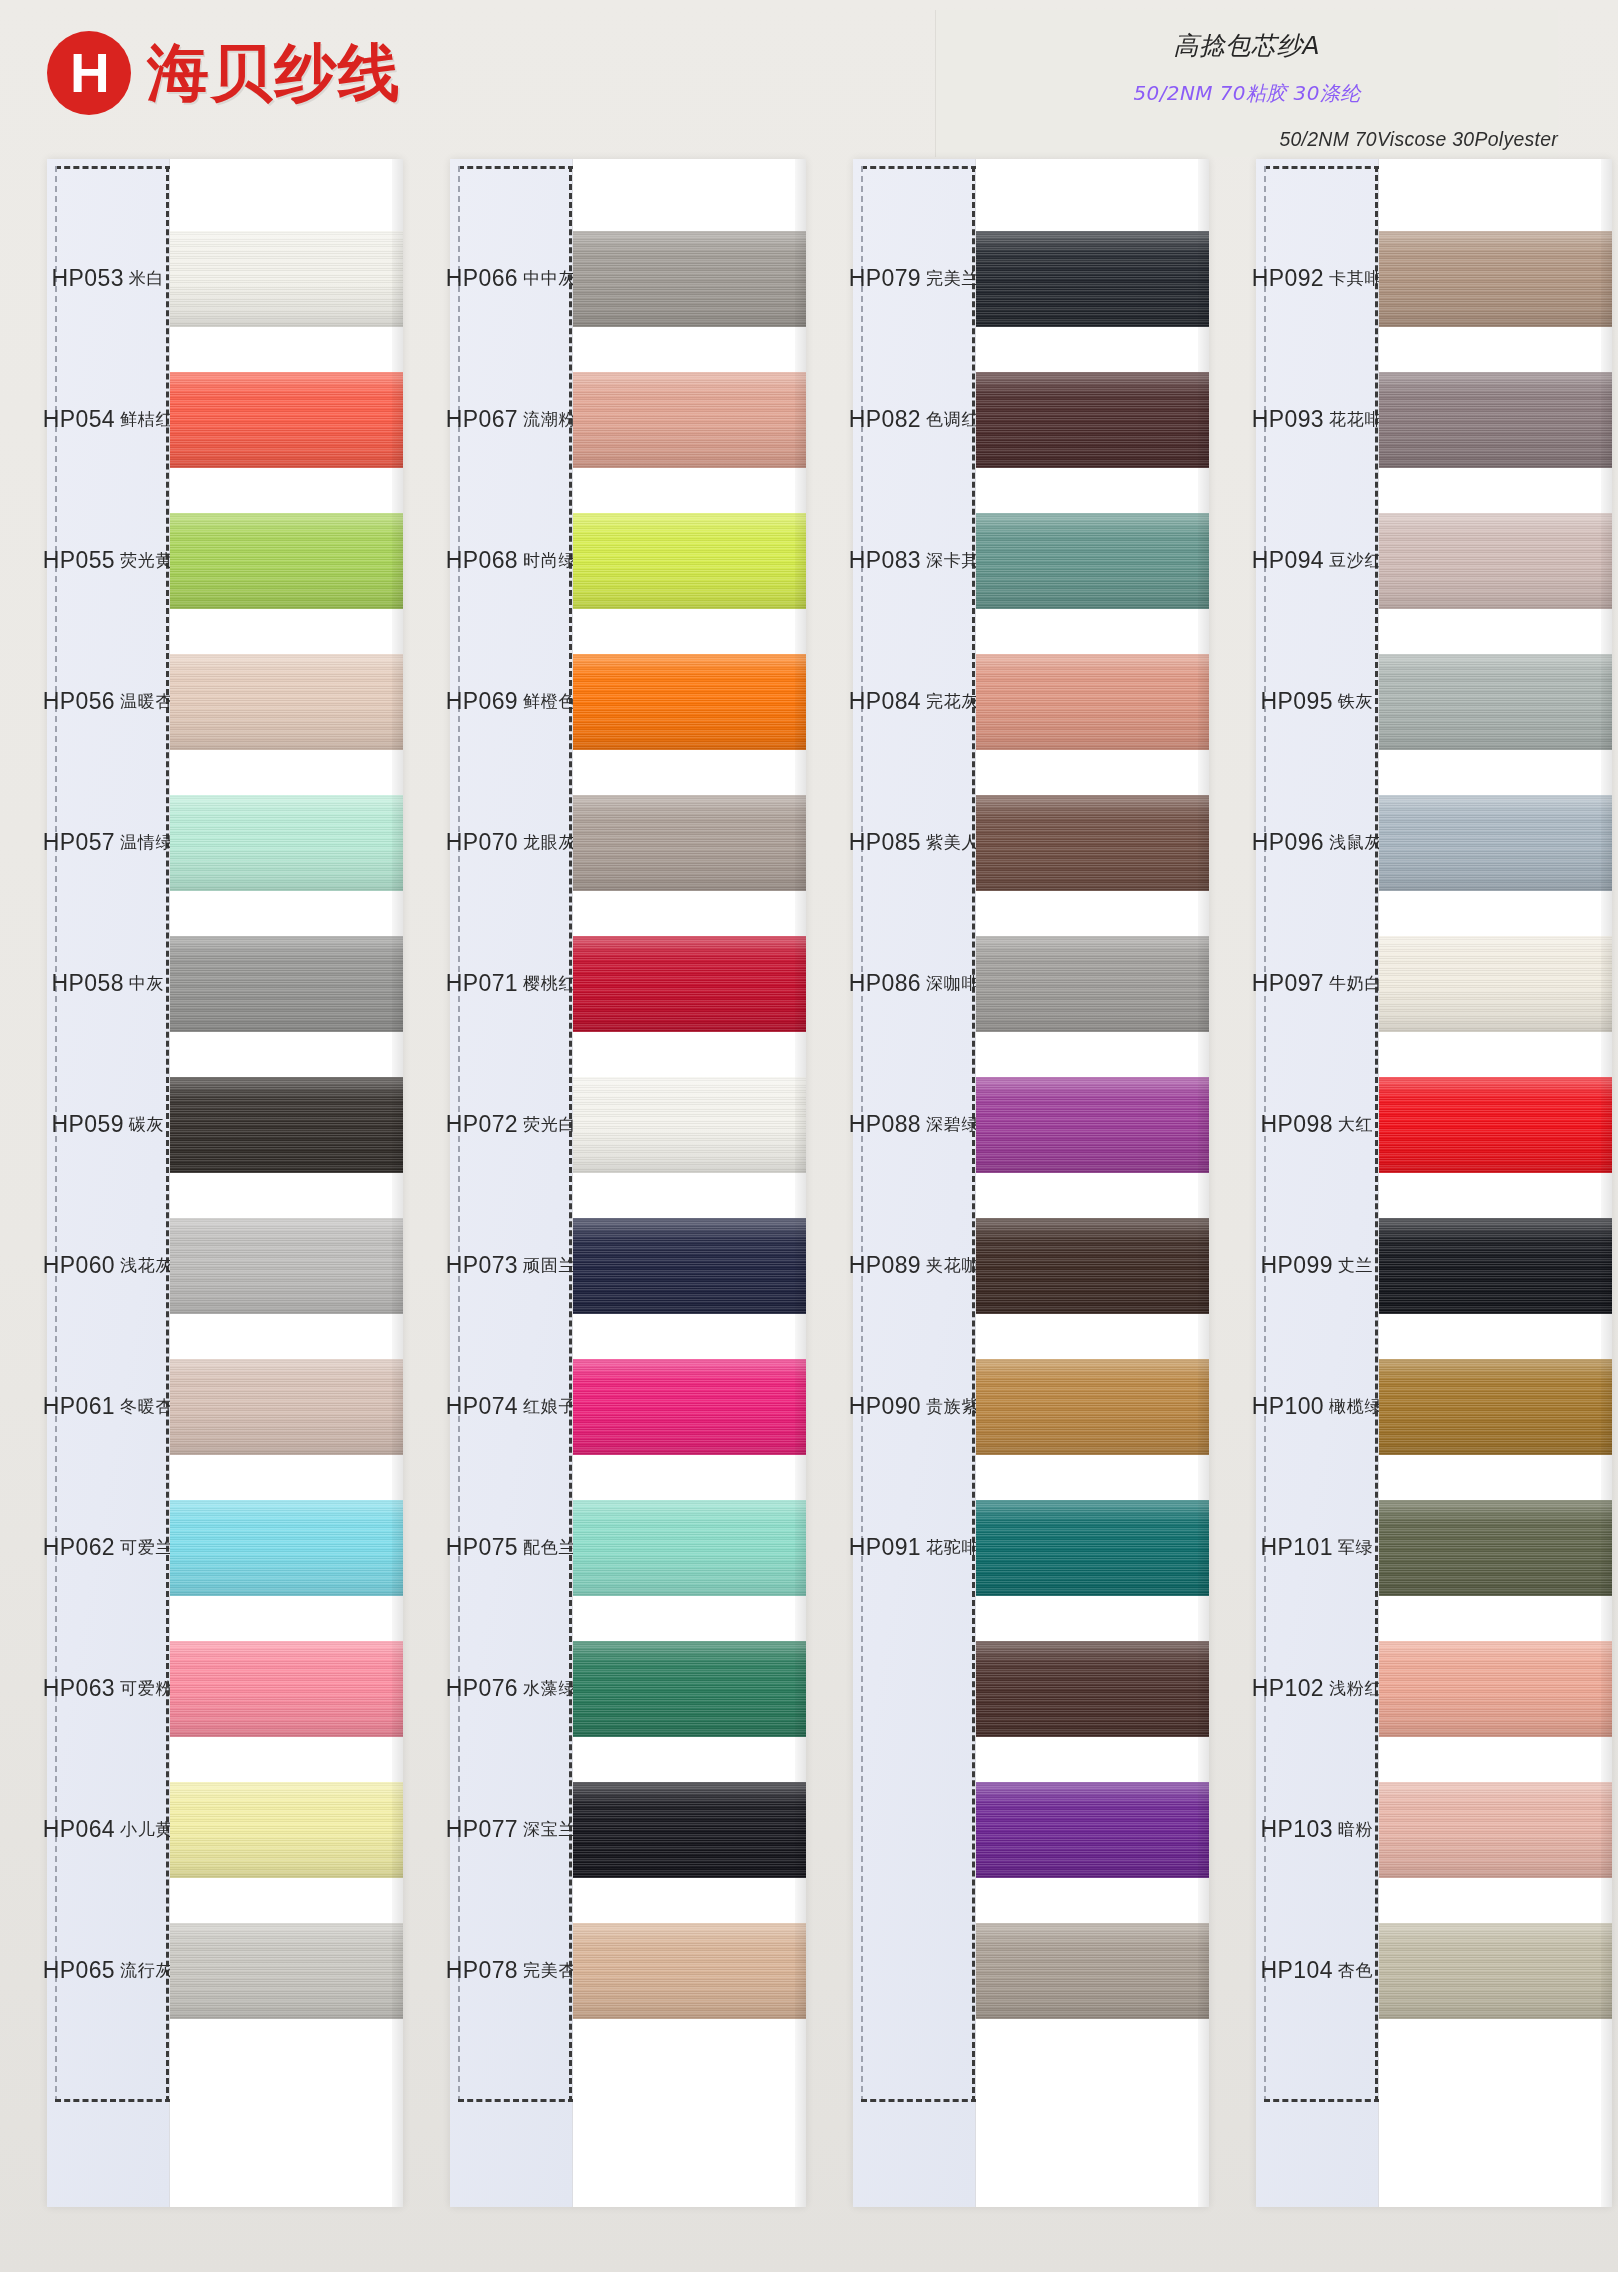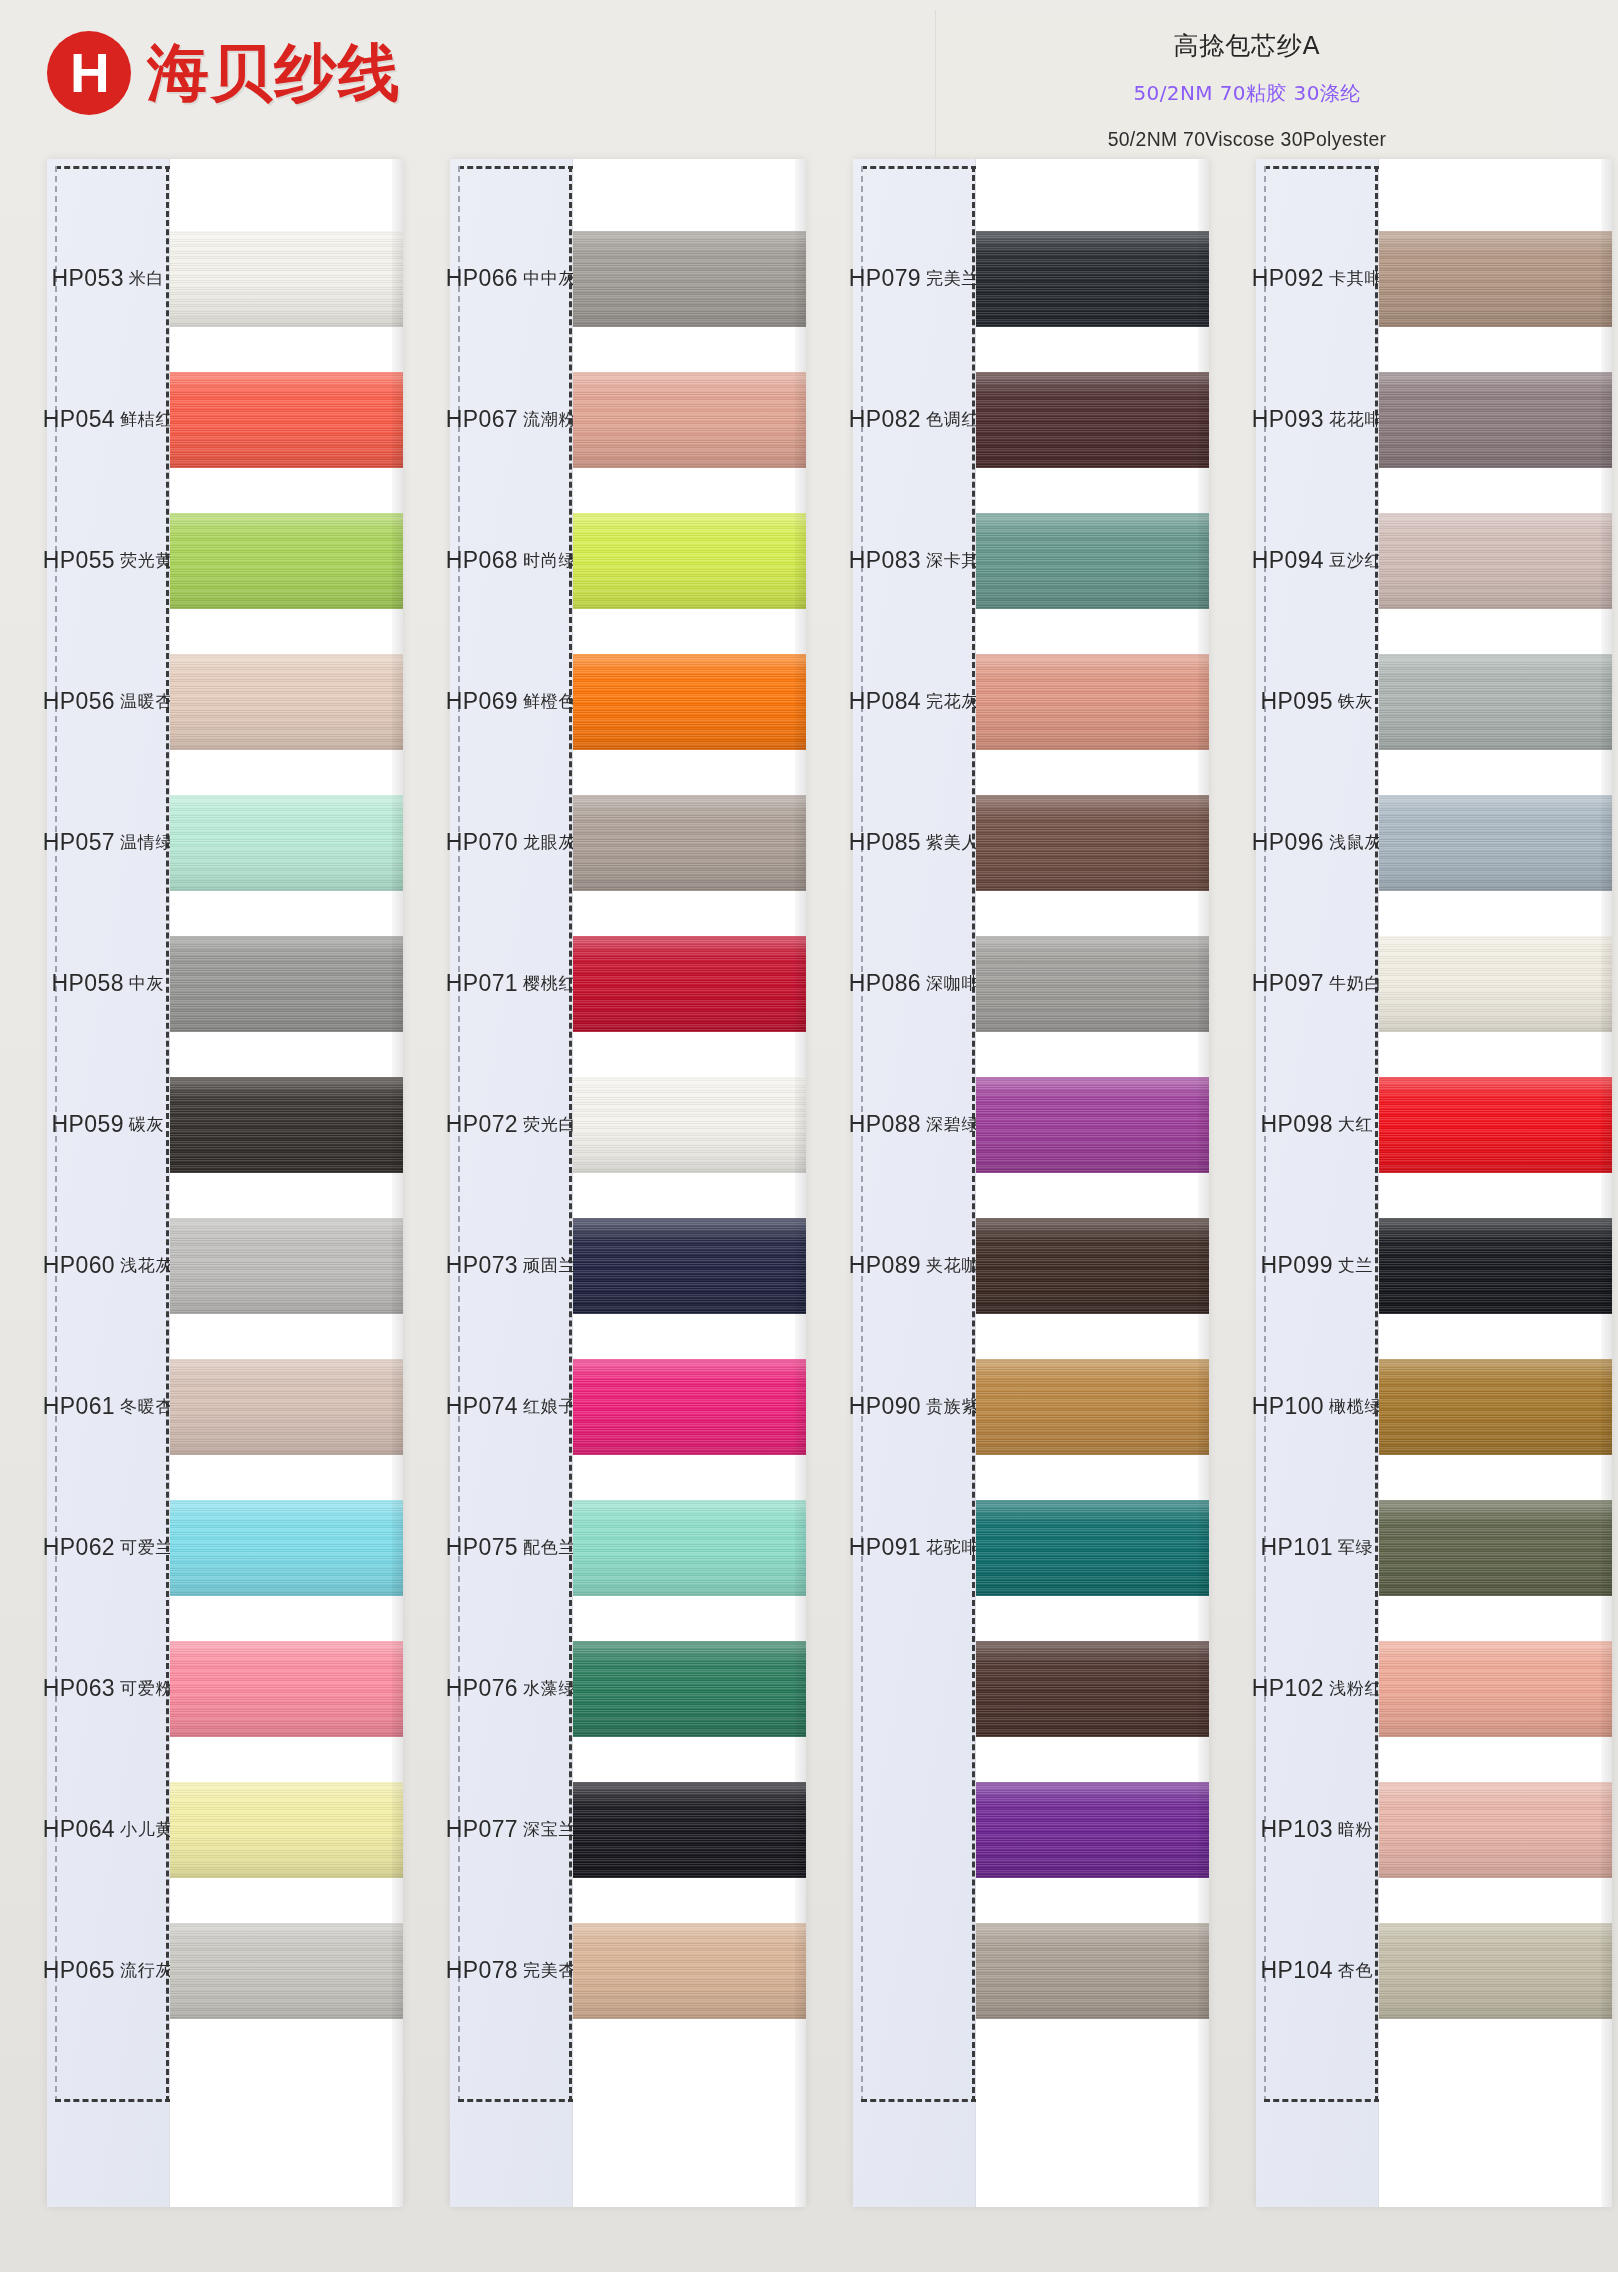--- a/index.html
+++ b/index.html
@@ -69,40 +69,42 @@
   #title-block {
     position: absolute;
     left: 935px;
     top: 9.7px;
     width: 623px;
     height: 147px;
     background: #ecebe6;
     padding-top: 19.4px;
     text-align: center;
     border-left: 0.8px solid #dedcd7;
+    font-style: italic;
   }
   #spec-title {
     font-size: 25px;
     color: #262626;
     letter-spacing: 0.8px;
     font-family: "DejaVu Sans", sans-serif;
     margin-bottom: 18px;
   }
   #spec-cn {
     font-size: 20px;
     color: #8b5cf6;
     letter-spacing: 0.4px;
     font-family: "DejaVu Sans", sans-serif;
     margin-bottom: 21px;
   }
   #spec-en {
     font-size: 19.4px;
     color: #2e2e2e;
     letter-spacing: 0.3px;
     font-family: "Liberation Sans", sans-serif;
+    text-align: right;
   }
 
   
   #grid {
     position: absolute;
     left: 0;
     top: 159px;
     width: 1619px;
     height: 2114px;
     display: flex;

